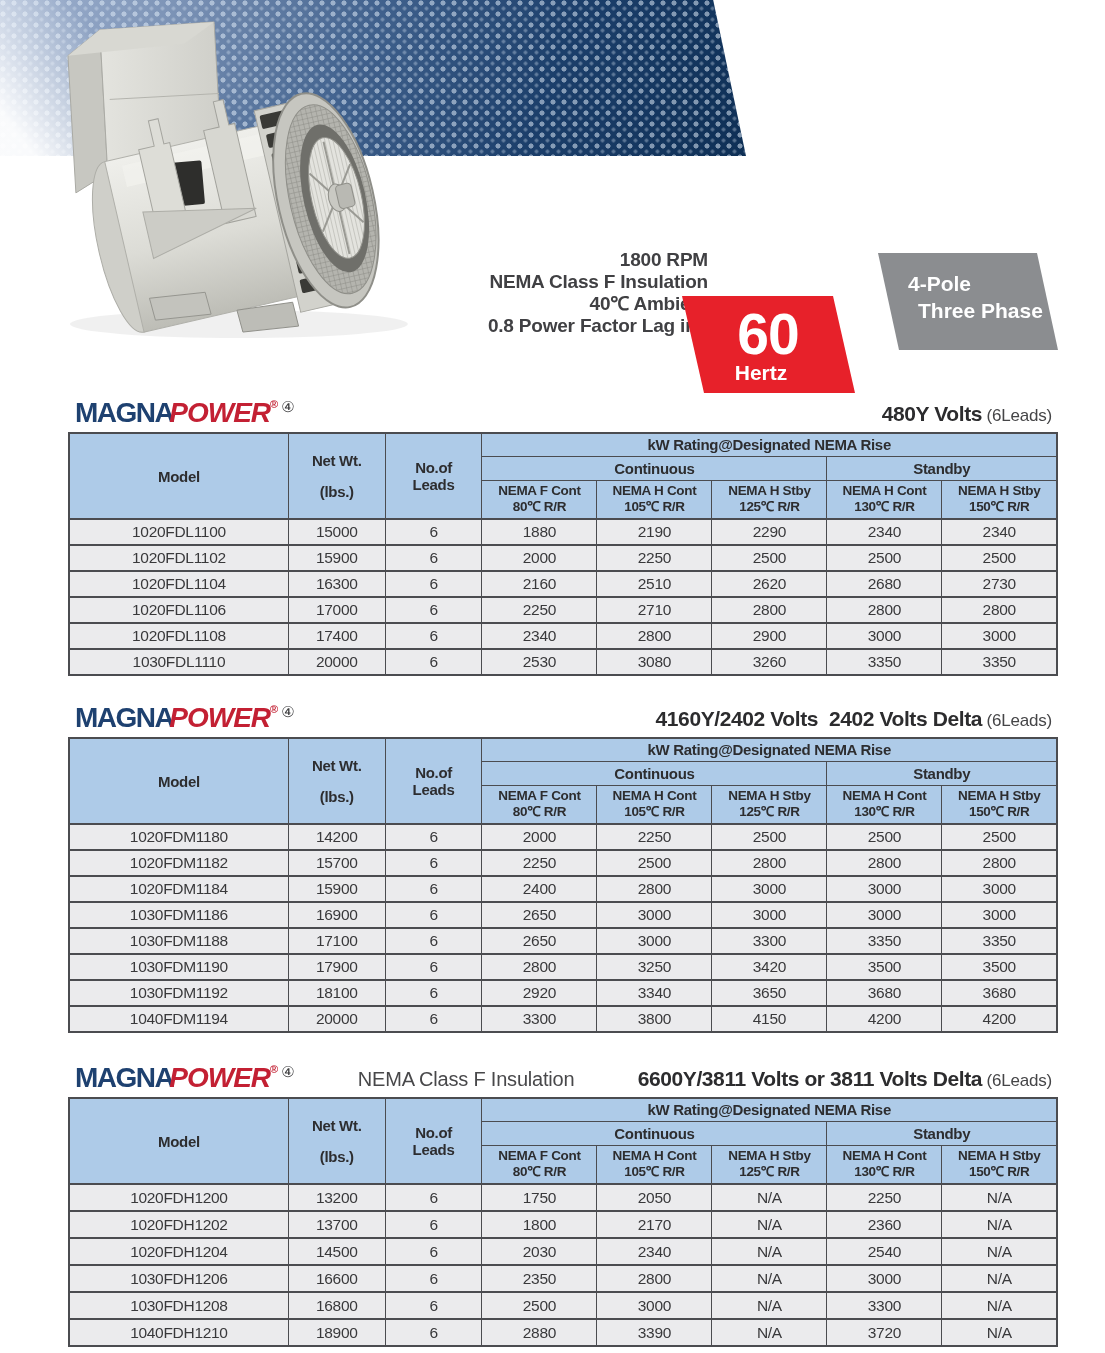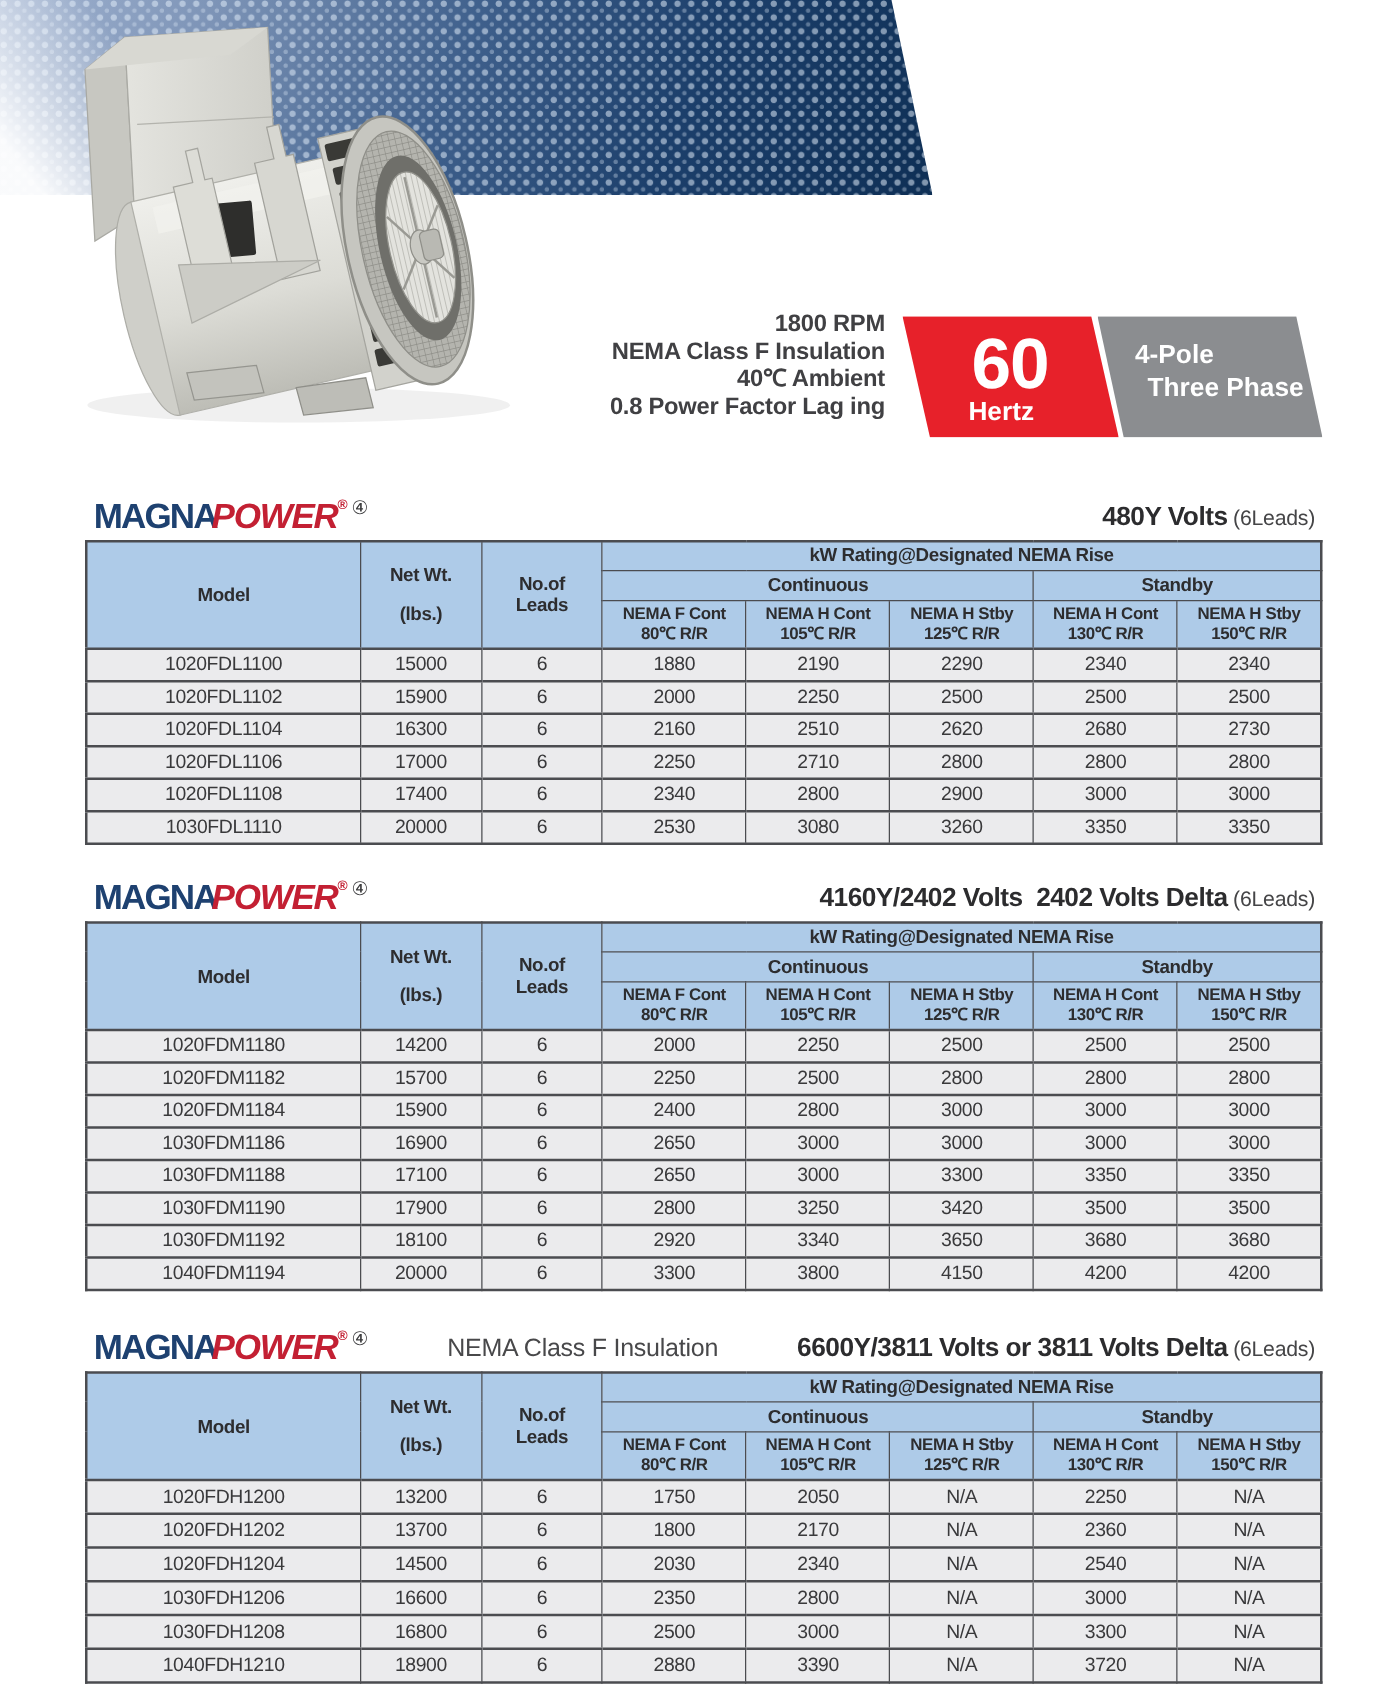--- a/index.html
+++ b/index.html
@@ -29,23 +29,23 @@
   
   .specs {
     position:absolute; top:249px; left:260px; width:448px;
     text-align:right; font-size:19px; line-height:22px; font-weight:700;
     color:#404043; letter-spacing:-0.2px;
   }
 
   
   .badge { position:absolute; top:253px; height:97px; color:#fff; }
   .badge-red {
-    left:712px; width:184px; background:#e7212a;
+    left:672px; width:184px; background:#e7212a;
     clip-path: polygon(10px 0, 161px 0, 183px 100%, 32px 100%);
-    display:flex; flex-direction:column; align-items:center; justify-content:center;
+    display:flex; flex-direction:column; align-items:center; justify-content:center;margin-top:43px;
   }
   .badge-red .hz-num { font-size:57px; font-weight:800; line-height:56px; letter-spacing:-1px; padding-left:8px; }
   .badge-red .hz-label { font-size:21px; font-weight:700; line-height:22px; padding-right:6px; }
   .badge-gray {
     left:878px; width:180px; background:#8b8d90;
     clip-path: polygon(0 0, 159px 0, 180px 100%, 21px 100%);
     padding:17px 0 0 30px; font-size:21px; font-weight:700; line-height:27px;
   }
   .badge-gray .pole2 { padding-left:10px; }
 

